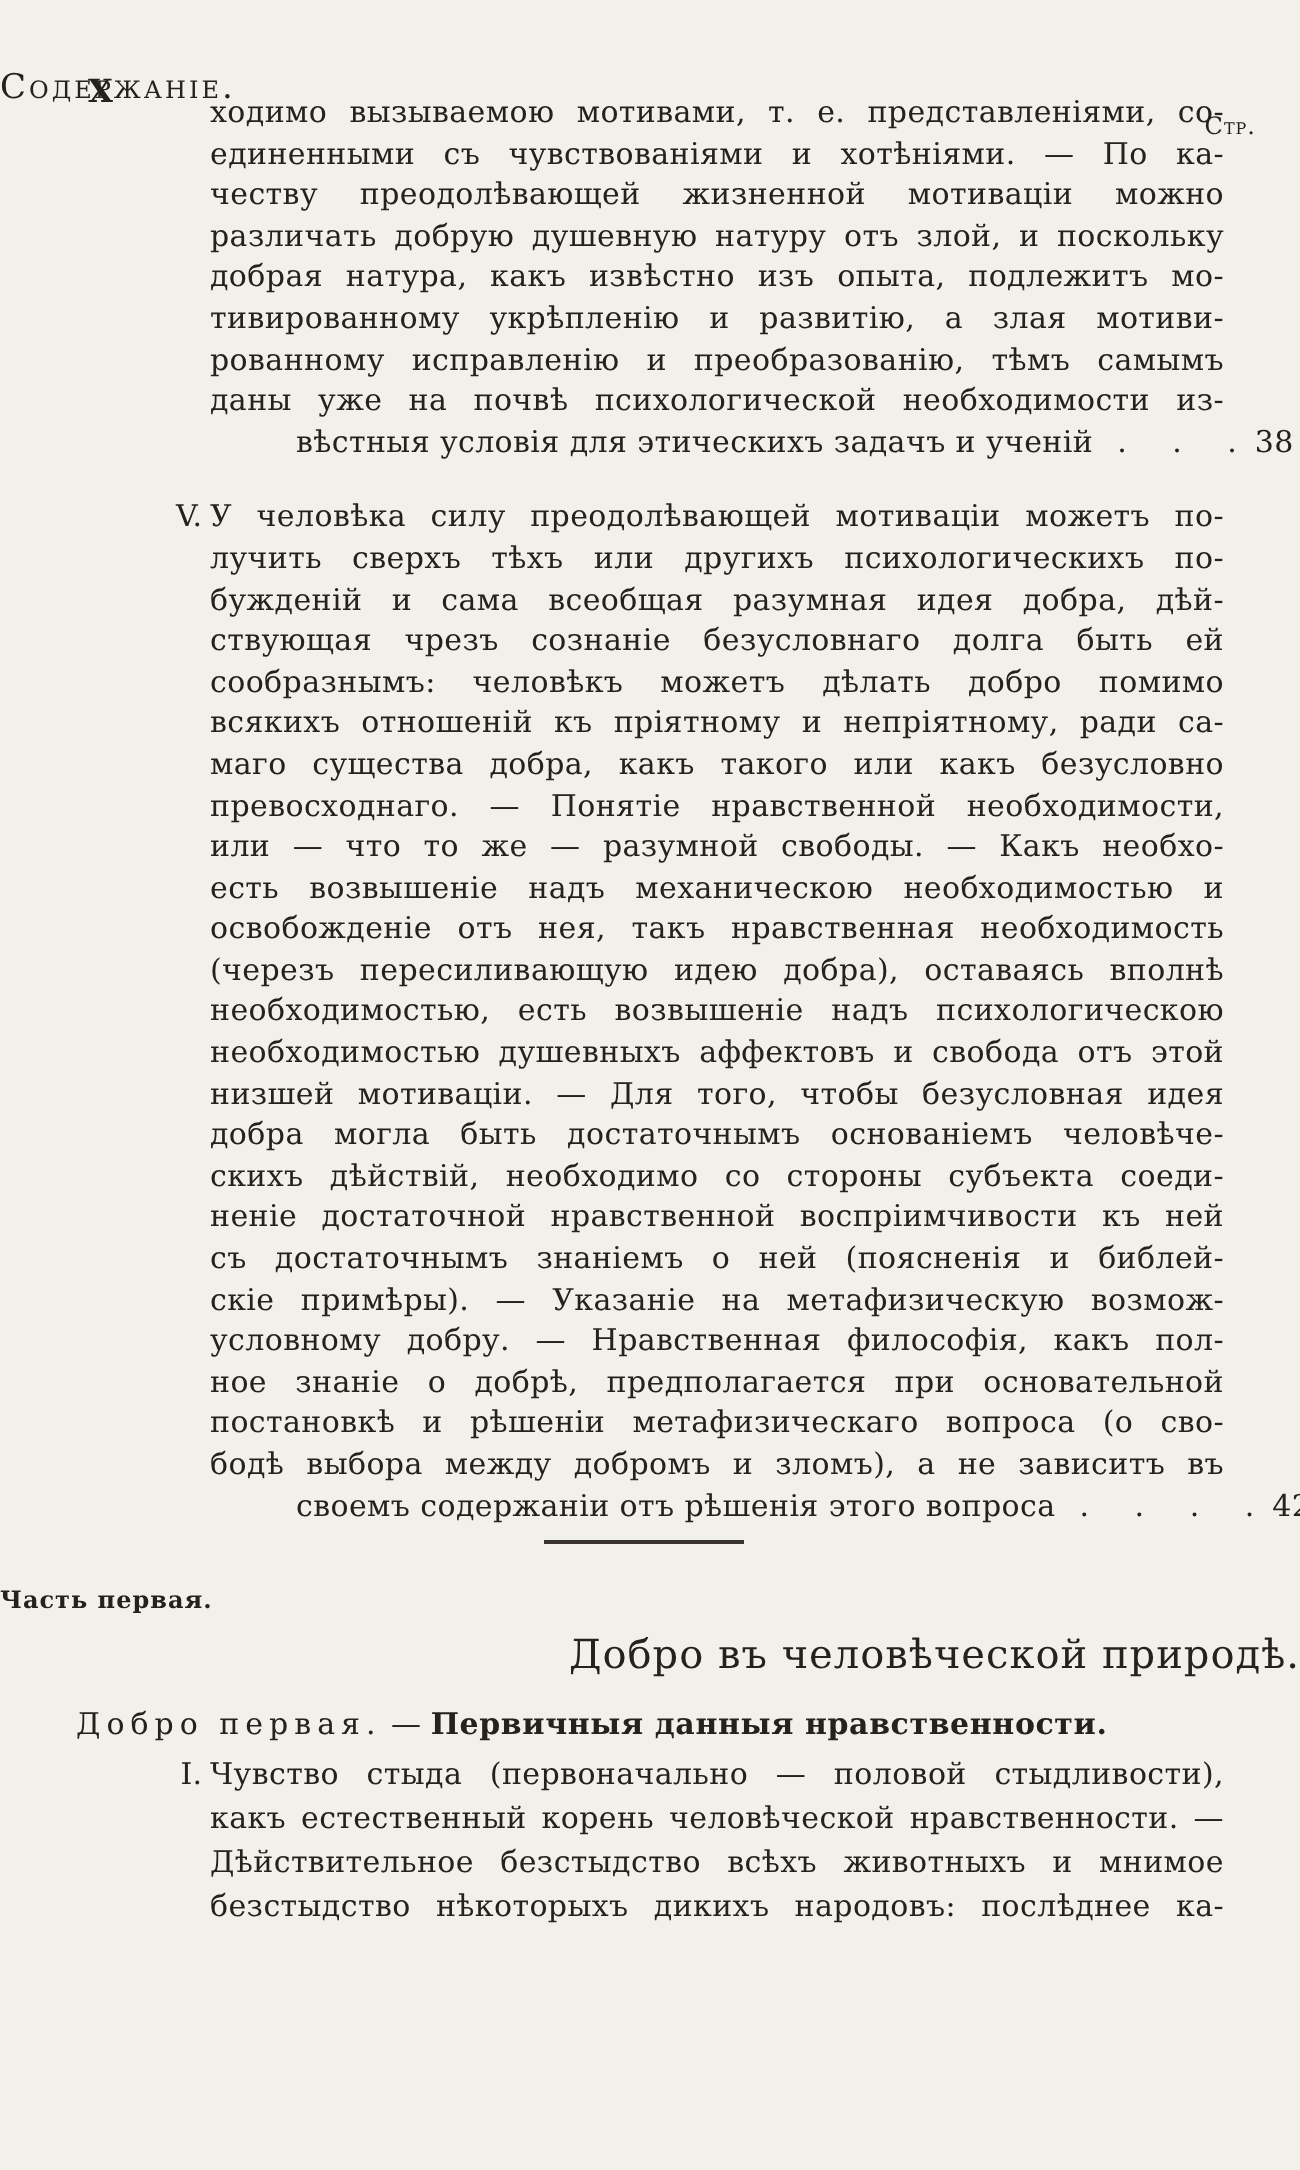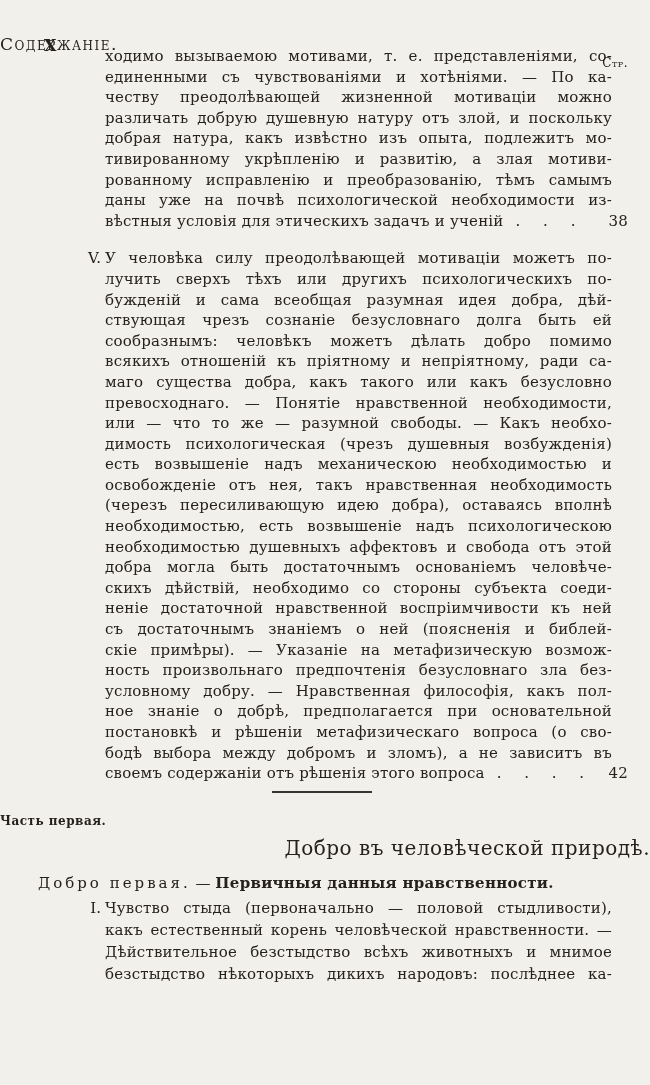--- a/index.html
+++ b/index.html
@@ -50,20 +50,21 @@
     text-align: justify;
     text-align-last: justify;
     white-space: normal;
     letter-spacing: 0.2px;
   }
   .leader-row {
     display: flex; align-items: flex-end;
     line-height: 20.6px;
     margin-right: -16px;       
     letter-spacing: 0.2px;
+    margin-left: 43px;
   }
   .leader-text { flex: 0 0 auto; }
   .leader-dots { flex: 0 0 auto; margin-left: 12px; letter-spacing: 9px; }
   .leader-num  { flex: 0 0 auto; margin-left: auto; }
   
   .rule {
     width: 100px; height: 2px; background: #3a342e;
     margin: 7px 0 0 272px;
   }
   .part-heading {
@@ -123,32 +124,31 @@
       <div class="lines">
           <div class="tline">У человѣка силу преодолѣвающей мотиваціи можетъ по-</div>
           <div class="tline">лучить сверхъ тѣхъ или другихъ психологическихъ по-</div>
           <div class="tline">бужденій и сама всеобщая разумная идея добра, дѣй-</div>
           <div class="tline">ствующая чрезъ сознаніе безусловнаго долга быть ей</div>
           <div class="tline">сообразнымъ: человѣкъ можетъ дѣлать добро помимо</div>
           <div class="tline">всякихъ отношеній къ пріятному и непріятному, ради са-</div>
           <div class="tline">маго существа добра, какъ такого или какъ безусловно</div>
           <div class="tline">превосходнаго. — Понятіе нравственной необходимости,</div>
           <div class="tline">или — что то же — разумной свободы. — Какъ необхо-</div>
-          <div class="tline">димость психологическая (чрезъ душевныя возбужденія)</div>
           <div class="tline">есть возвышеніе надъ механическою необходимостью и</div>
           <div class="tline">освобожденіе отъ нея, такъ нравственная необходимость</div>
           <div class="tline">(черезъ пересиливающую идею добра), оставаясь вполнѣ</div>
           <div class="tline">необходимостью, есть возвышеніе надъ психологическою</div>
           <div class="tline">необходимостью душевныхъ аффектовъ и свобода отъ этой</div>
+          <div class="tline">низшей мотиваціи. — Для того, чтобы безусловная идея</div>
           <div class="tline">добра могла быть достаточнымъ основаніемъ человѣче-</div>
           <div class="tline">скихъ дѣйствій, необходимо со стороны субъекта соеди-</div>
           <div class="tline">неніе достаточной нравственной воспріимчивости къ ней</div>
           <div class="tline">съ достаточнымъ знаніемъ о ней (поясненія и библей-</div>
           <div class="tline">скіе примѣры). — Указаніе на метафизическую возмож-</div>
-          <div class="tline">ность произвольнаго предпочтенія безусловнаго зла без-</div>
           <div class="tline">условному добру. — Нравственная философія, какъ пол-</div>
           <div class="tline">ное знаніе о добрѣ, предполагается при основательной</div>
           <div class="tline">постановкѣ и рѣшеніи метафизическаго вопроса (о сво-</div>
           <div class="tline">бодѣ выбора между добромъ и зломъ), а не зависитъ въ</div>
         </div>
       <div class="leader-row">
         <span class="leader-text">своемъ содержаніи отъ рѣшенія этого вопроса</span>
         <span class="leader-dots">. . . .</span>
         <span class="leader-num">42</span>
       </div>

